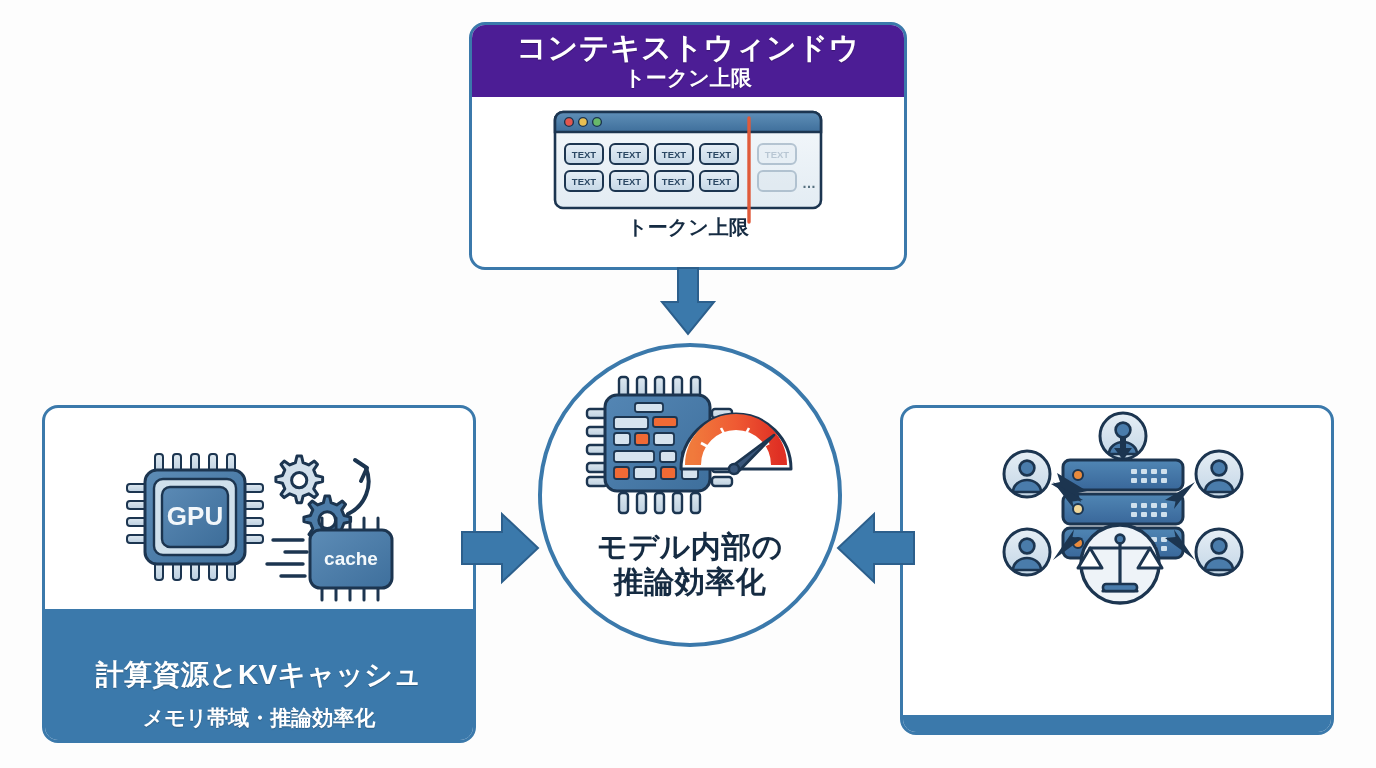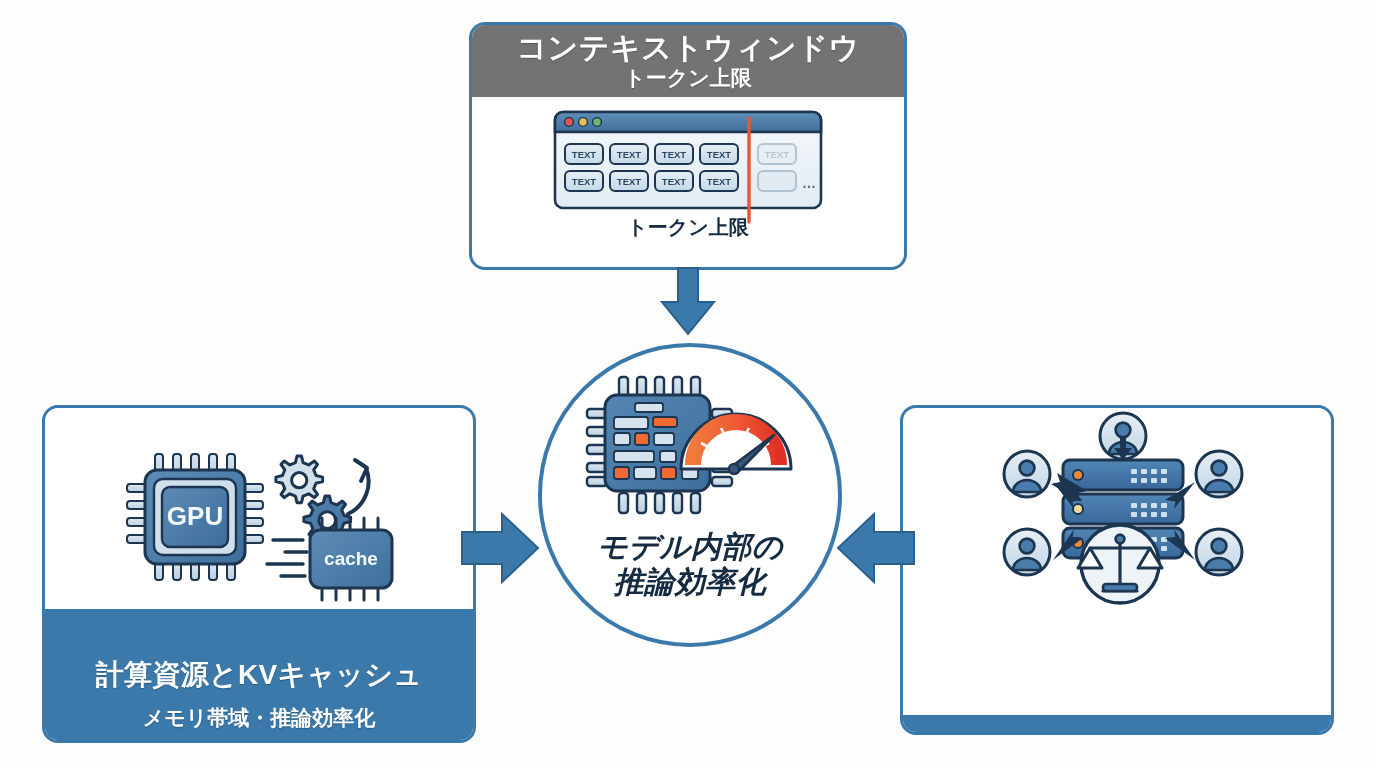--- a/index.html
+++ b/index.html
@@ -14,21 +14,21 @@
   .card{
     position:absolute;
     border:3px solid #3b79ab;
     border-radius:16px;
     background:#ffffff;
     box-sizing:border-box;
     overflow:hidden;
     display:flex;flex-direction:column;
   }
   .card-head{
-    background:#737373;color:#ffffff;
+    background:#4c1d95;color:#ffffff;
     text-align:center;
     padding:6px 8px 8px 8px;
     line-height:1.12;
   }
   .card-head .t1{font-size:30px;font-weight:bold;letter-spacing:.5px;
     text-shadow:0 1px 1px rgba(0,0,0,.25);}
   .card-head .t2{font-size:21px;font-weight:bold;margin-top:1px;
     text-shadow:0 1px 1px rgba(0,0,0,.25);}
   .card-foot{
     background:#3b79ab;color:#ffffff;text-align:center;
@@ -50,21 +50,20 @@
   #left-card{left:42px;top:405px;width:434px;height:338px;}
   #right-card{left:900px;top:405px;width:434px;height:330px;}
 
   
   #center{
     position:absolute;left:538px;top:343px;width:304px;height:304px;
     border:4px solid #3b79ab;border-radius:50%;
     background:#ffffff;box-sizing:border-box;
     display:flex;flex-direction:column;align-items:center;justify-content:flex-start;
     padding-top:26px;
-    font-style:italic;
   }
   #center .ctext{
     margin-top:6px;text-align:center;color:#152b42;
     font-size:30px;font-weight:bold;line-height:1.18;letter-spacing:.5px;
   }
 
   
   .arrow{position:absolute;}
   svg{display:block;overflow:visible;}
 </style>

